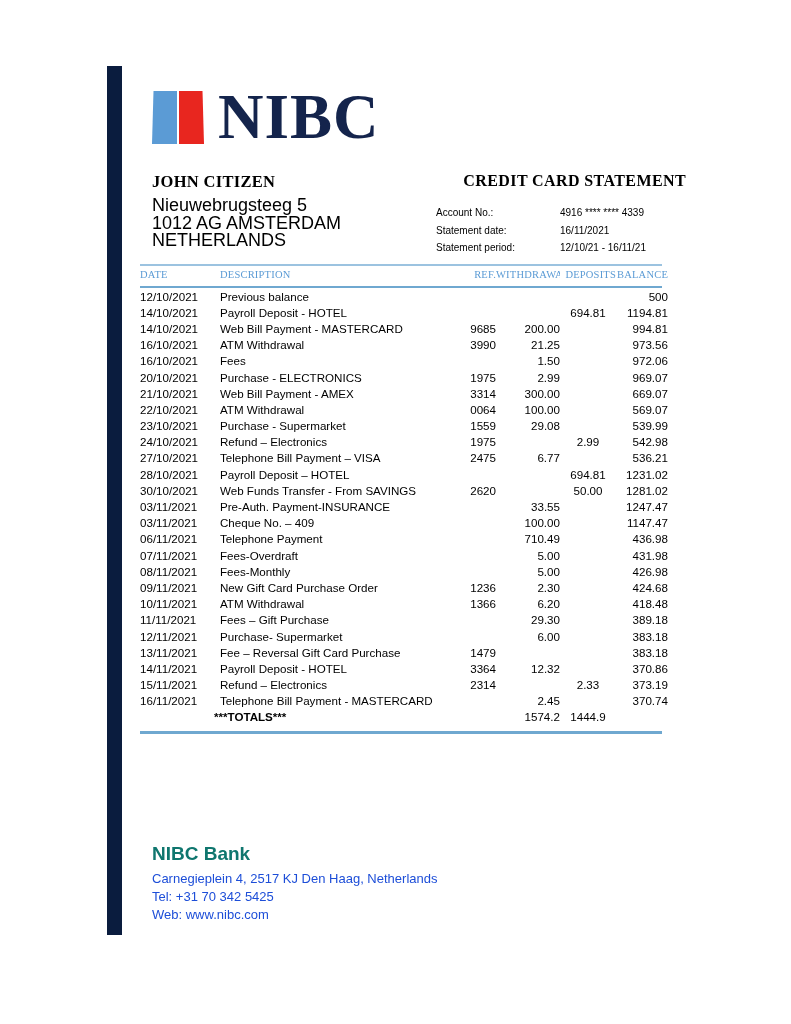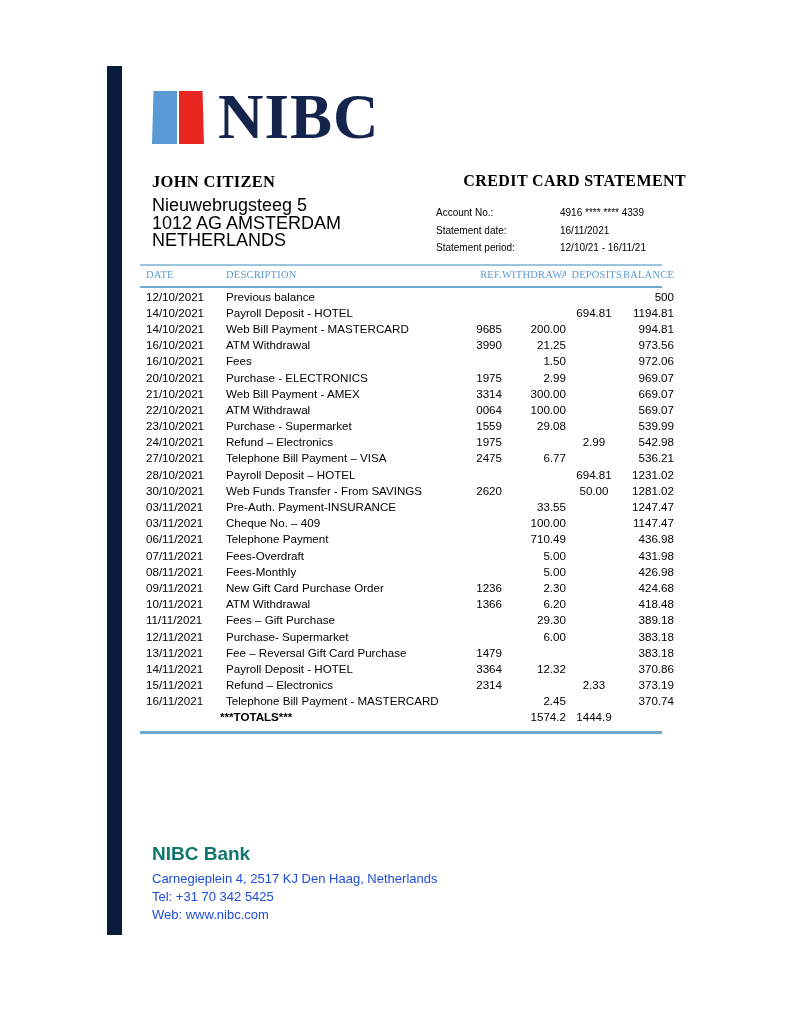--- a/index.html
+++ b/index.html
@@ -135,21 +135,20 @@
   }
   .rule-bottom {
     height: 3px;
     background: #6fa8d0;
     margin-top: 6px;
   }
   table.txn {
     width: 100%;
     border-collapse: collapse;
     table-layout: fixed;
-    margin-left: 6px;
   }
   table.txn th {
     font-family: "Liberation Serif", serif;
     font-weight: 400;
     font-size: 10.5px;
     color: #5b9bd5;
     letter-spacing: 0.2px;
     padding: 3px 0 4px 0;
     text-transform: uppercase;
     white-space: nowrap;

